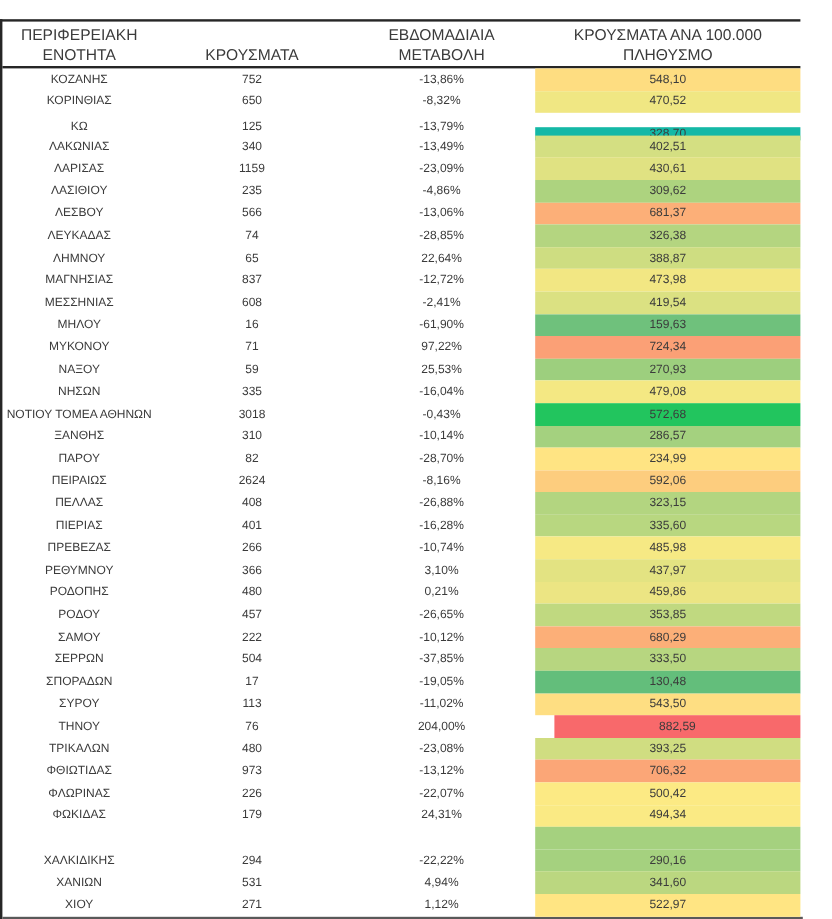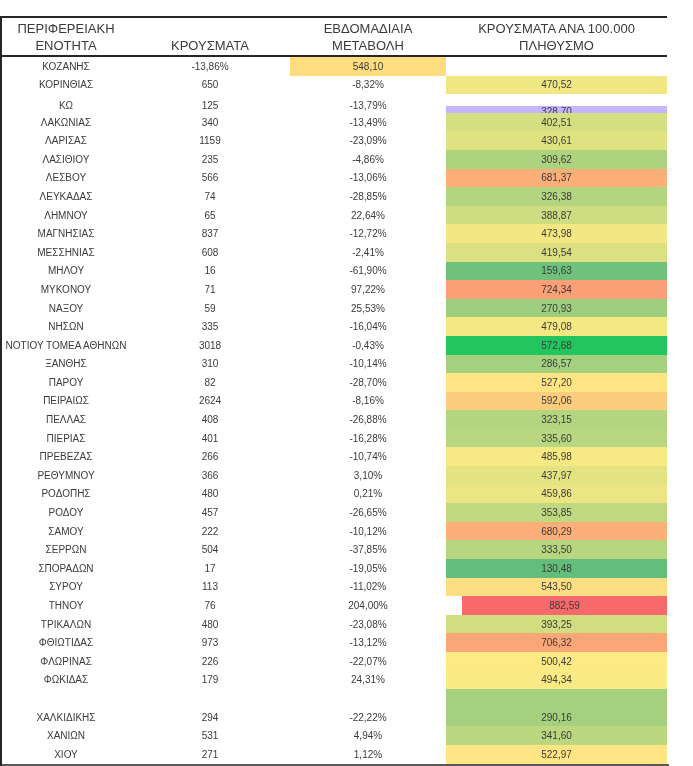--- a/index.html
+++ b/index.html
@@ -49,34 +49,35 @@
       <span>ΜΕΤΑΒΟΛΗ</span>
     </div>
     <div class="hcell">
       <span>ΚΡΟΥΣΜΑΤΑ ΑΝΑ 100.000</span>
       <span>ΠΛΗΘΥΣΜΟ</span>
     </div>
   </div>
   <div class="tbody" id="rows">
       <div class="row">
         <div class="cell">ΚΟΖΑΝΗΣ</div>
+        <div class="cell">752</div>
         <div class="cell">-13,86%</div>
         <div class="cell" style="background: rgb(254, 221, 129);">548,10</div>
       </div>
       <div class="row">
         <div class="cell">ΚΟΡΙΝΘΙΑΣ</div>
         <div class="cell">650</div>
         <div class="cell">-8,32%</div>
         <div class="cell" style="background: rgb(240, 231, 131);">470,52</div>
       </div>
       <div class="row">
         <div class="cell">ΚΩ</div>
         <div class="cell">125</div>
         <div class="cell">-13,79%</div>
-        <div class="cell" style="background: #c4b5fd; margin-top: 12px;">328,70</div>
+        <div class="cell" style="background: #14b8a6; margin-top: 12px;">328,70</div>
       </div>
       <div class="row">
         <div class="cell">ΛΑΚΩΝΙΑΣ</div>
         <div class="cell">340</div>
         <div class="cell">-13,49%</div>
         <div class="cell" style="background: rgb(212, 223, 130);">402,51</div>
       </div>
       <div class="row">
         <div class="cell">ΛΑΡΙΣΑΣ</div>
         <div class="cell">1159</div>
@@ -152,21 +153,21 @@
       <div class="row">
         <div class="cell">ΞΑΝΘΗΣ</div>
         <div class="cell">310</div>
         <div class="cell">-10,14%</div>
         <div class="cell" style="background: rgb(164, 209, 127);">286,57</div>
       </div>
       <div class="row">
         <div class="cell">ΠΑΡΟΥ</div>
         <div class="cell">82</div>
         <div class="cell">-28,70%</div>
-        <div class="cell" style="background: rgb(255, 228, 131);">527,20</div>
+        <div class="cell" style="background: rgb(255, 228, 131);">234,99</div>
       </div>
       <div class="row">
         <div class="cell">ΠΕΙΡΑΙΩΣ</div>
         <div class="cell">2624</div>
         <div class="cell">-8,16%</div>
         <div class="cell" style="background: rgb(253, 205, 126);">592,06</div>
       </div>
       <div class="row">
         <div class="cell">ΠΕΛΛΑΣ</div>
         <div class="cell">408</div>

